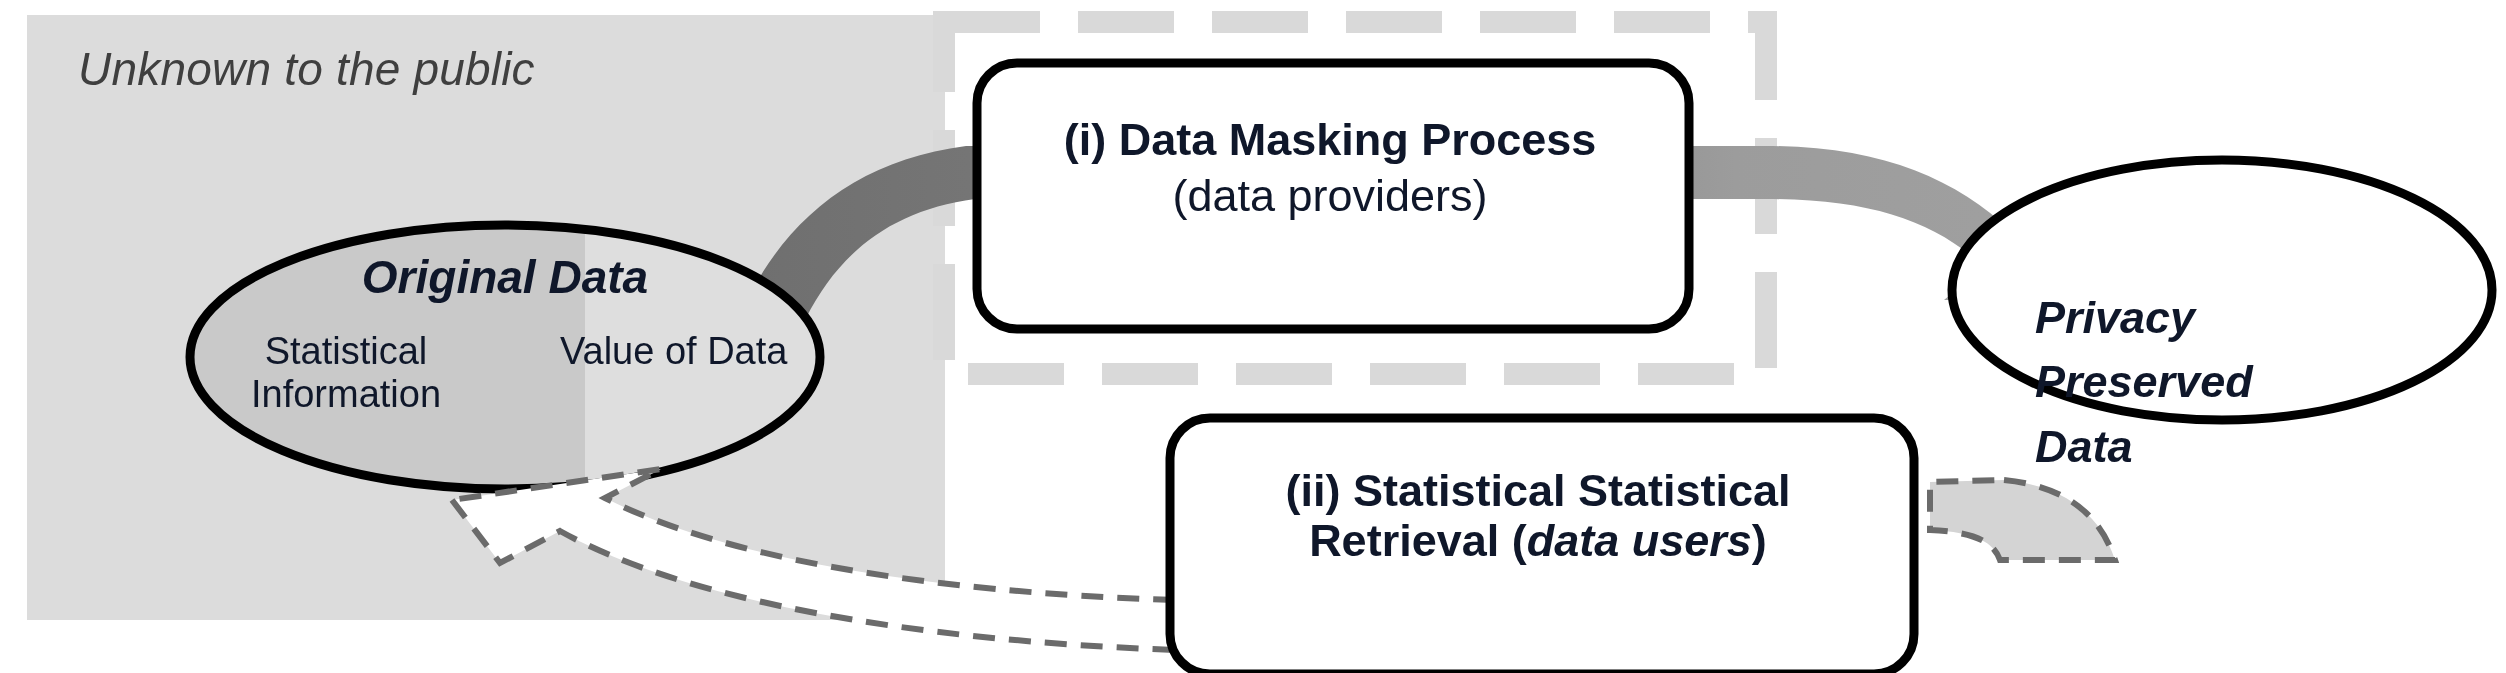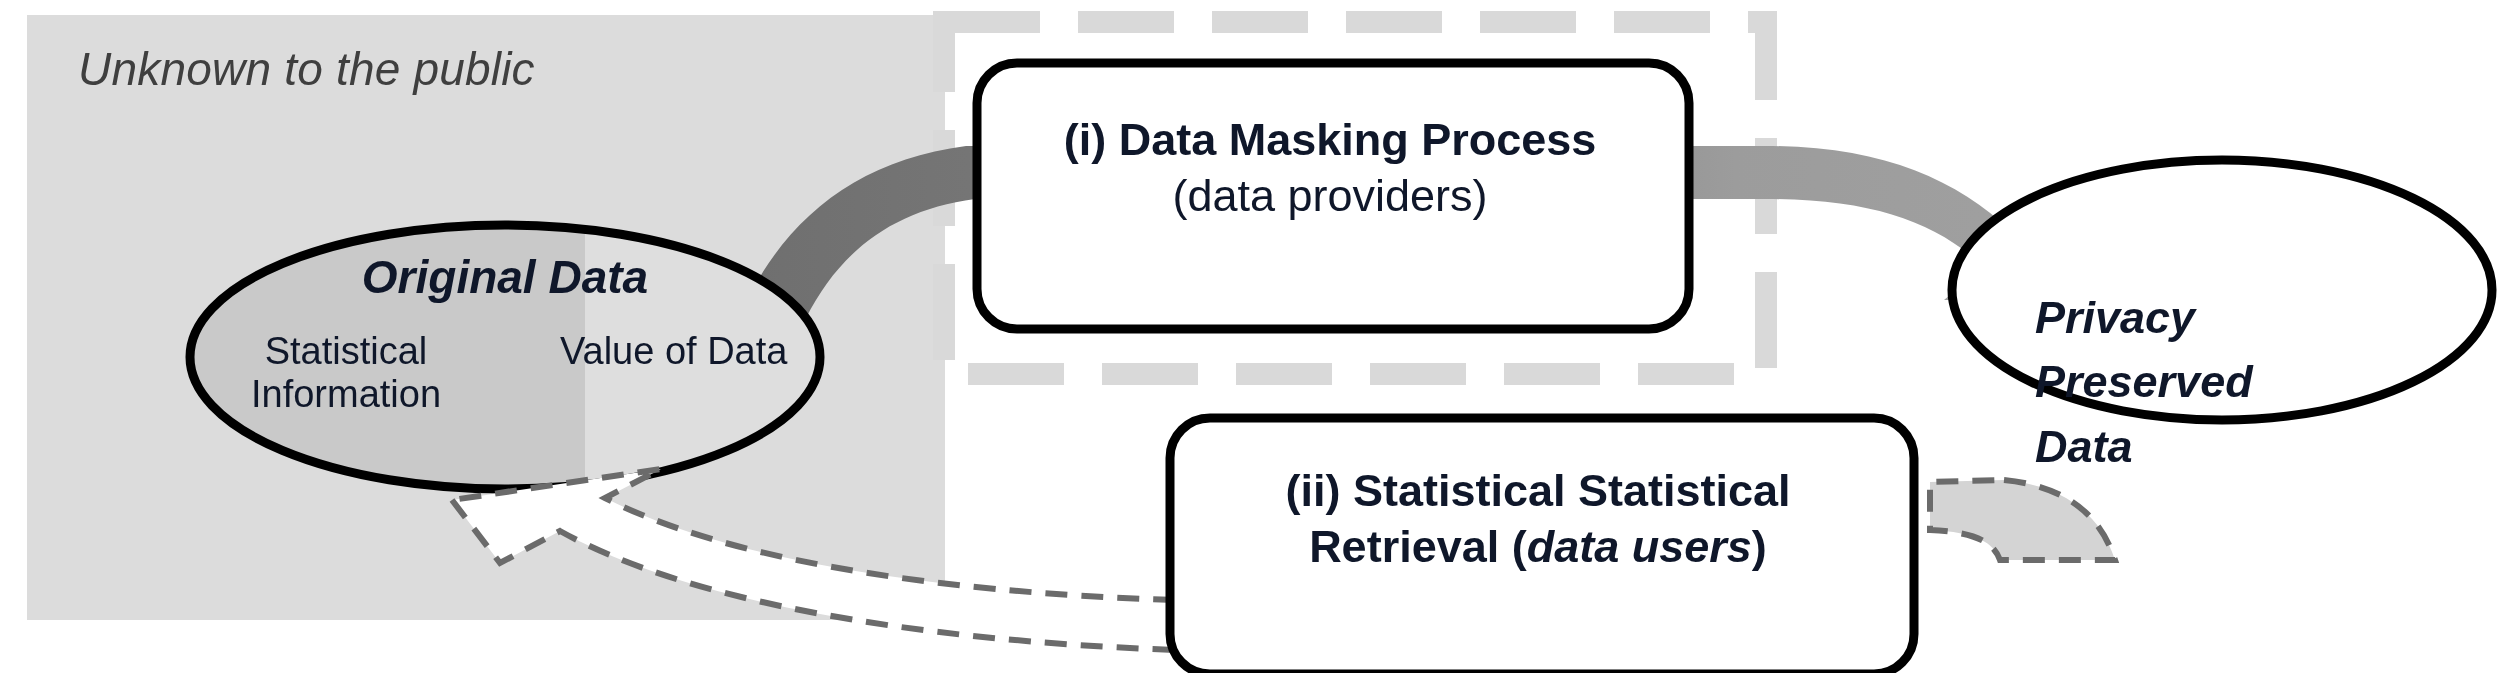--- a/index.html
+++ b/index.html
@@ -37,21 +37,21 @@
   
   #box1-text{
     left:985px;top:115px;width:690px;text-align:center;
   }
   #box1-text .l1{font-size:45px;font-weight:bold;display:block;}
   #box1-text .l2{font-size:45px;display:block;margin-top:6px;}
   #box2-text{
     left:1178px;top:466px;width:720px;text-align:center;
   }
   #box2-text .l1{font-size:45px;font-weight:bold;display:block;}
-  #box2-text .l2{font-size:45px;font-weight:bold;display:block;margin-top:6px;}
+  #box2-text .l2{font-size:45px;font-weight:bold;display:block;}
   #box2-text .l2 em{font-style:italic;font-weight:bold;}
   
   #priv-text{
     left:2035px;top:245px;width:400px;
     font-size:45px;font-weight:bold;font-style:italic;text-align:left;margin-top:48px;
   }
   #priv-text span{display:block;margin-bottom:14px;}
 </style>
 </head>
 <body>

